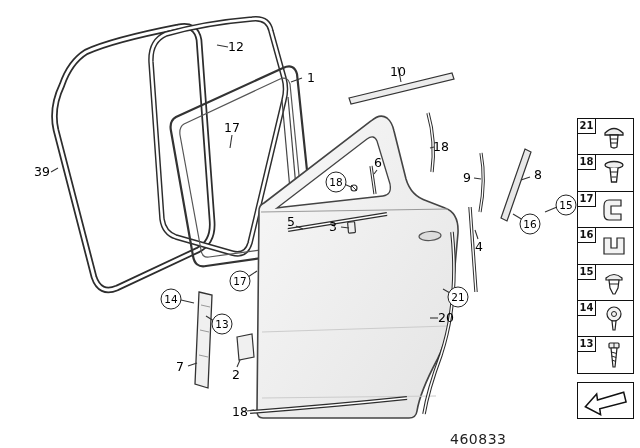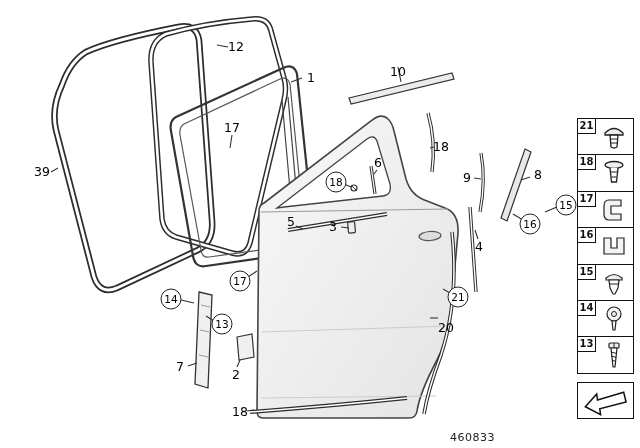--- a/index.html
+++ b/index.html
@@ -11,21 +11,21 @@
   svg.drawing{position:absolute;left:0;top:0;}
   .callout{
     position:absolute;transform:translate(-50%,-50%);
     font-weight:normal;font-size:12.5px;color:#000000;background:transparent;
     line-height:1;cursor:pointer;user-select:none;
   }
   .callout.circled{
     width:19px;height:19px;border:1.4px solid #222;border-radius:50%;
     display:flex;align-items:center;justify-content:center;font-size:10.5px;background:#fff;
   }
-  .partnum{position:absolute;left:450px;top:431px;font-size:11px;letter-spacing:.5px;color:#222;}
+  .partnum{position:absolute;left:450px;top:431px;font-size:14px;letter-spacing:.5px;color:#222;}
   .sidebar{position:absolute;left:577px;top:118px;width:57px;}
   .sb-item{
     box-sizing:border-box;width:57px;height:38px;border:1.6px solid #111;
     margin-top:-1.6px;position:relative;background:#fff;cursor:pointer;
   }
   .sb-item:first-child{margin-top:0;}
   .sb-tag{
     position:absolute;left:0;top:0;width:17px;height:14px;
     border-right:1.2px solid #111;border-bottom:1.2px solid #111;
     font-size:10px;font-weight:bold;text-align:center;line-height:14px;background:#fff;
@@ -177,21 +177,21 @@
   <div class="callout" style="left:398px;top:72px">10</div>
   <div class="callout" style="left:232px;top:128px">17</div>
   <div class="callout" style="left:236px;top:47px">12</div>
   <div class="callout circled" style="left:222px;top:324px">13</div>
   <div class="callout circled" style="left:171px;top:299px">14</div>
   <div class="callout circled" style="left:566px;top:205px">15</div>
   <div class="callout circled" style="left:530px;top:224px">16</div>
   <div class="callout circled" style="left:240px;top:281px">17</div>
   <div class="callout circled" style="left:336px;top:182px">18</div>
   <div class="callout" style="left:240px;top:412px">18</div>
-  <div class="callout" style="left:446px;top:328px">20</div>
+  <div class="callout" style="left:446px;top:318px">20</div>
   <div class="callout circled" style="left:458px;top:297px">21</div>
   <div class="callout" style="left:441px;top:147px">18</div>
   <div class="callout" style="left:42px;top:172px">39</div>
 
   <div class="sidebar">
 
     <div class="sb-item">
       <div class="sb-tag">21</div>
       <svg class="sb-icon" viewBox="0 0 30 30">
         <path d="M6,11 Q15,2 24,11 L24,13 L6,13 Z" fill="#eee" stroke="#222" stroke-width="1.3"></path>

